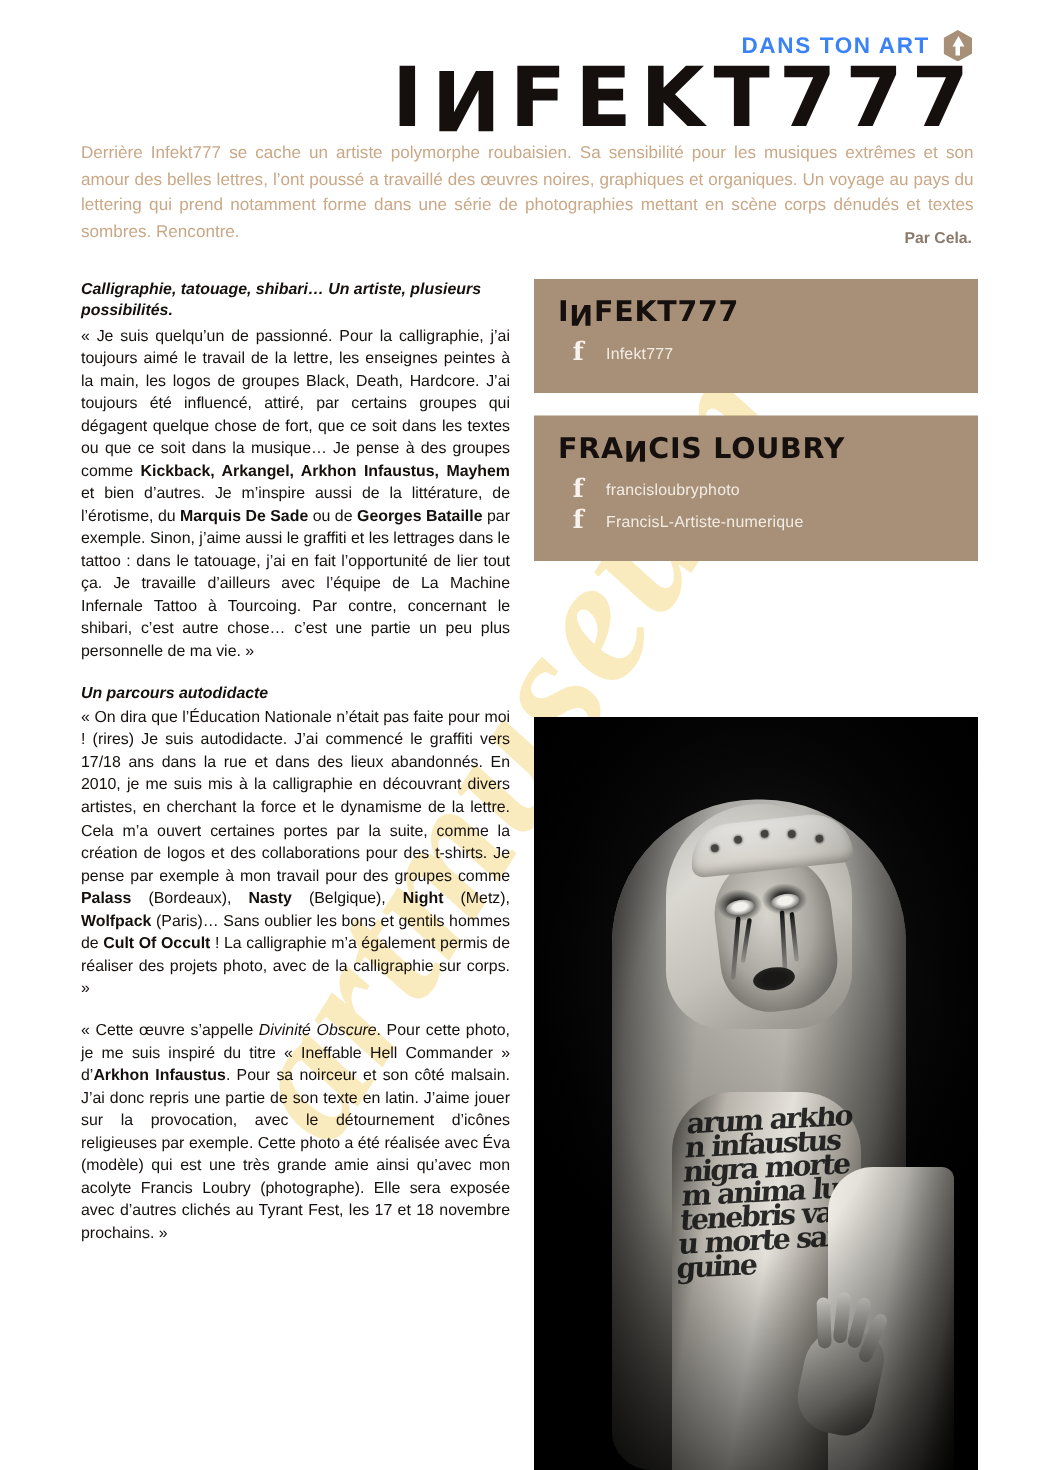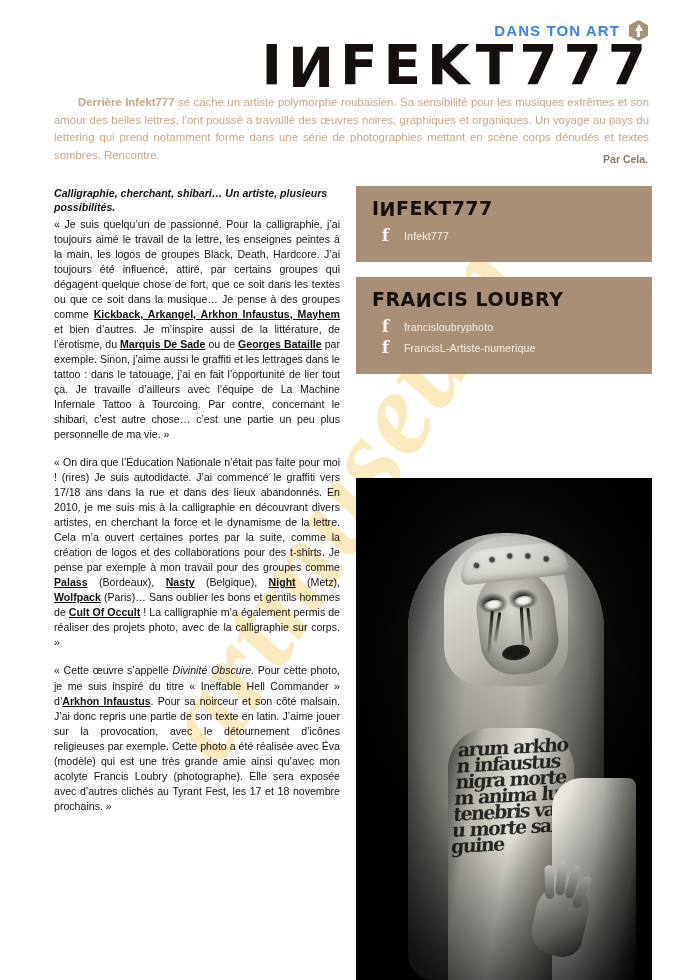--- a/index.html
+++ b/index.html
@@ -53,40 +53,40 @@
     letter-spacing:6px;line-height:1;
     white-space:nowrap;
   }
   .title .flip-n{display:inline-block;transform:scaleY(-1);}
 
   .intro{
     position:absolute;left:54px;top:94px;width:595px;
     font-size:11.4px;line-height:1.55;color:#c9a887;
     text-align:justify;
   }
-  .intro b{font-weight:700;color:#c9a887;margin-left:24px;}
+  .intro b{font-weight:400;color:#c9a887;}
   .byline{
     position:absolute;right:52px;top:153px;
     font-size:10.5px;color:#8a7a6b;font-weight:600;
   }
 
   
   .col-left{
     position:absolute;left:54px;top:186px;width:286px;z-index:12;
     color:#15100e;
   }
   .sec-head{
     font-size:10.6px;font-weight:700;font-style:italic;
     line-height:1.35;margin:0 0 2px 0;color:#15100e;
   }
   .para{
     font-size:10.6px;line-height:1.42;text-align:justify;
     margin:0 0 0 0;color:#15100e;hyphens:none;
   }
-  .para b{font-weight:700;text-decoration:underline;}
+  .para b{font-weight:700;}
   .para i{}
   .sec{margin-bottom:13px;}
 
   
   .col-right{position:absolute;left:356px;top:186px;width:296px;z-index:12;}
 
   .card{
     background:#a89078;width:296px;padding:13px 0 14px 0;
     box-sizing:border-box;margin-bottom:15px;position:relative;
   }
@@ -223,25 +223,26 @@
     <div class="title"><span>I</span><span class="flip-n">N</span><span>FEKT777</span></div>
 
     <div class="intro"><b>Derrière Infekt777</b><span> se cache un artiste polymorphe roubaisien. Sa sensibilité pour les musiques extrêmes et son amour des belles lettres, l’ont poussé a travaillé des œuvres noires, graphiques et organiques. Un voyage au pays du lettering qui prend notamment forme dans une série de photographies mettant en scène corps dénudés et textes sombres. Rencontre.</span></div>
 
     <div class="byline">Par Cela.</div>
   </div>
 
   <div class="col-left">
 
     <div class="sec">
-      <div class="sec-head">Calligraphie, cherchant, shibari… Un artiste, plusieurs possibilités.</div>
+      <div class="sec-head">Calligraphie, tatouage, shibari… Un artiste, plusieurs possibilités.</div>
       <div class="para"><span>« Je suis quelqu’un de passionné. Pour la calligraphie, j’ai toujours aimé le travail de la lettre, les enseignes peintes à la main, les logos de groupes Black, Death, Hardcore. J’ai toujours été influencé, attiré, par certains groupes qui dégagent quelque chose de fort, que ce soit dans les textes ou que ce soit dans la musique… Je pense à des groupes comme </span><b>Kickback, Arkangel, Arkhon Infaustus, Mayhem</b><span> et bien d’autres. Je m’inspire aussi de la littérature, de l’érotisme, du </span><b>Marquis De Sade</b><span> ou de </span><b>Georges Bataille</b><span> par exemple. Sinon, j’aime aussi le graffiti et les lettrages dans le tattoo : dans le tatouage, j’ai en fait l’opportunité de lier tout ça. Je travaille d’ailleurs avec l’équipe de La Machine Infernale Tattoo à Tourcoing. Par contre, concernant le shibari, c’est autre chose… c’est une partie un peu plus personnelle de ma vie. »</span></div>
     </div>
 
     <div class="sec">
+      <div class="sec-head">Un parcours autodidacte</div>
       <div class="para"><span>« On dira que l’Éducation Nationale n’était pas faite pour moi ! (rires) Je suis autodidacte. J’ai commencé le graffiti vers 17/18 ans dans la rue et dans des lieux abandonnés. En 2010, je me suis mis à la calligraphie en découvrant divers artistes, en cherchant la force et le dynamisme de la lettre. Cela m’a ouvert certaines portes par la suite, comme la création de logos et des collaborations pour des t-shirts. Je pense par exemple à mon travail pour des groupes comme </span><b>Palass</b><span> (Bordeaux), </span><b>Nasty</b><span> (Belgique), </span><b>Night</b><span> (Metz), </span><b>Wolfpack</b><span> (Paris)… Sans oublier les bons et gentils hommes de </span><b>Cult Of Occult</b><span> ! La calligraphie m’a également permis de réaliser des projets photo, avec de la calligraphie sur corps. »</span></div>
     </div>
 
     <div class="sec">
       <div class="para"><span>« Cette œuvre s’appelle </span><i>Divinité Obscure</i><span>. Pour cette photo, je me suis inspiré du titre « Ineffable Hell Commander » d’</span><b>Arkhon Infaustus</b><span>. Pour sa noirceur et son côté malsain. J’ai donc repris une partie de son texte en latin. J’aime jouer sur la provocation, avec le détournement d’icônes religieuses par exemple. Cette photo a été réalisée avec Éva (modèle) qui est une très grande amie ainsi qu’avec mon acolyte Francis Loubry (photographe). Elle sera exposée avec d’autres clichés au Tyrant Fest, les 17 et 18 novembre prochains. »</span></div>
     </div>
 
   </div>
 
   <div class="col-right">

